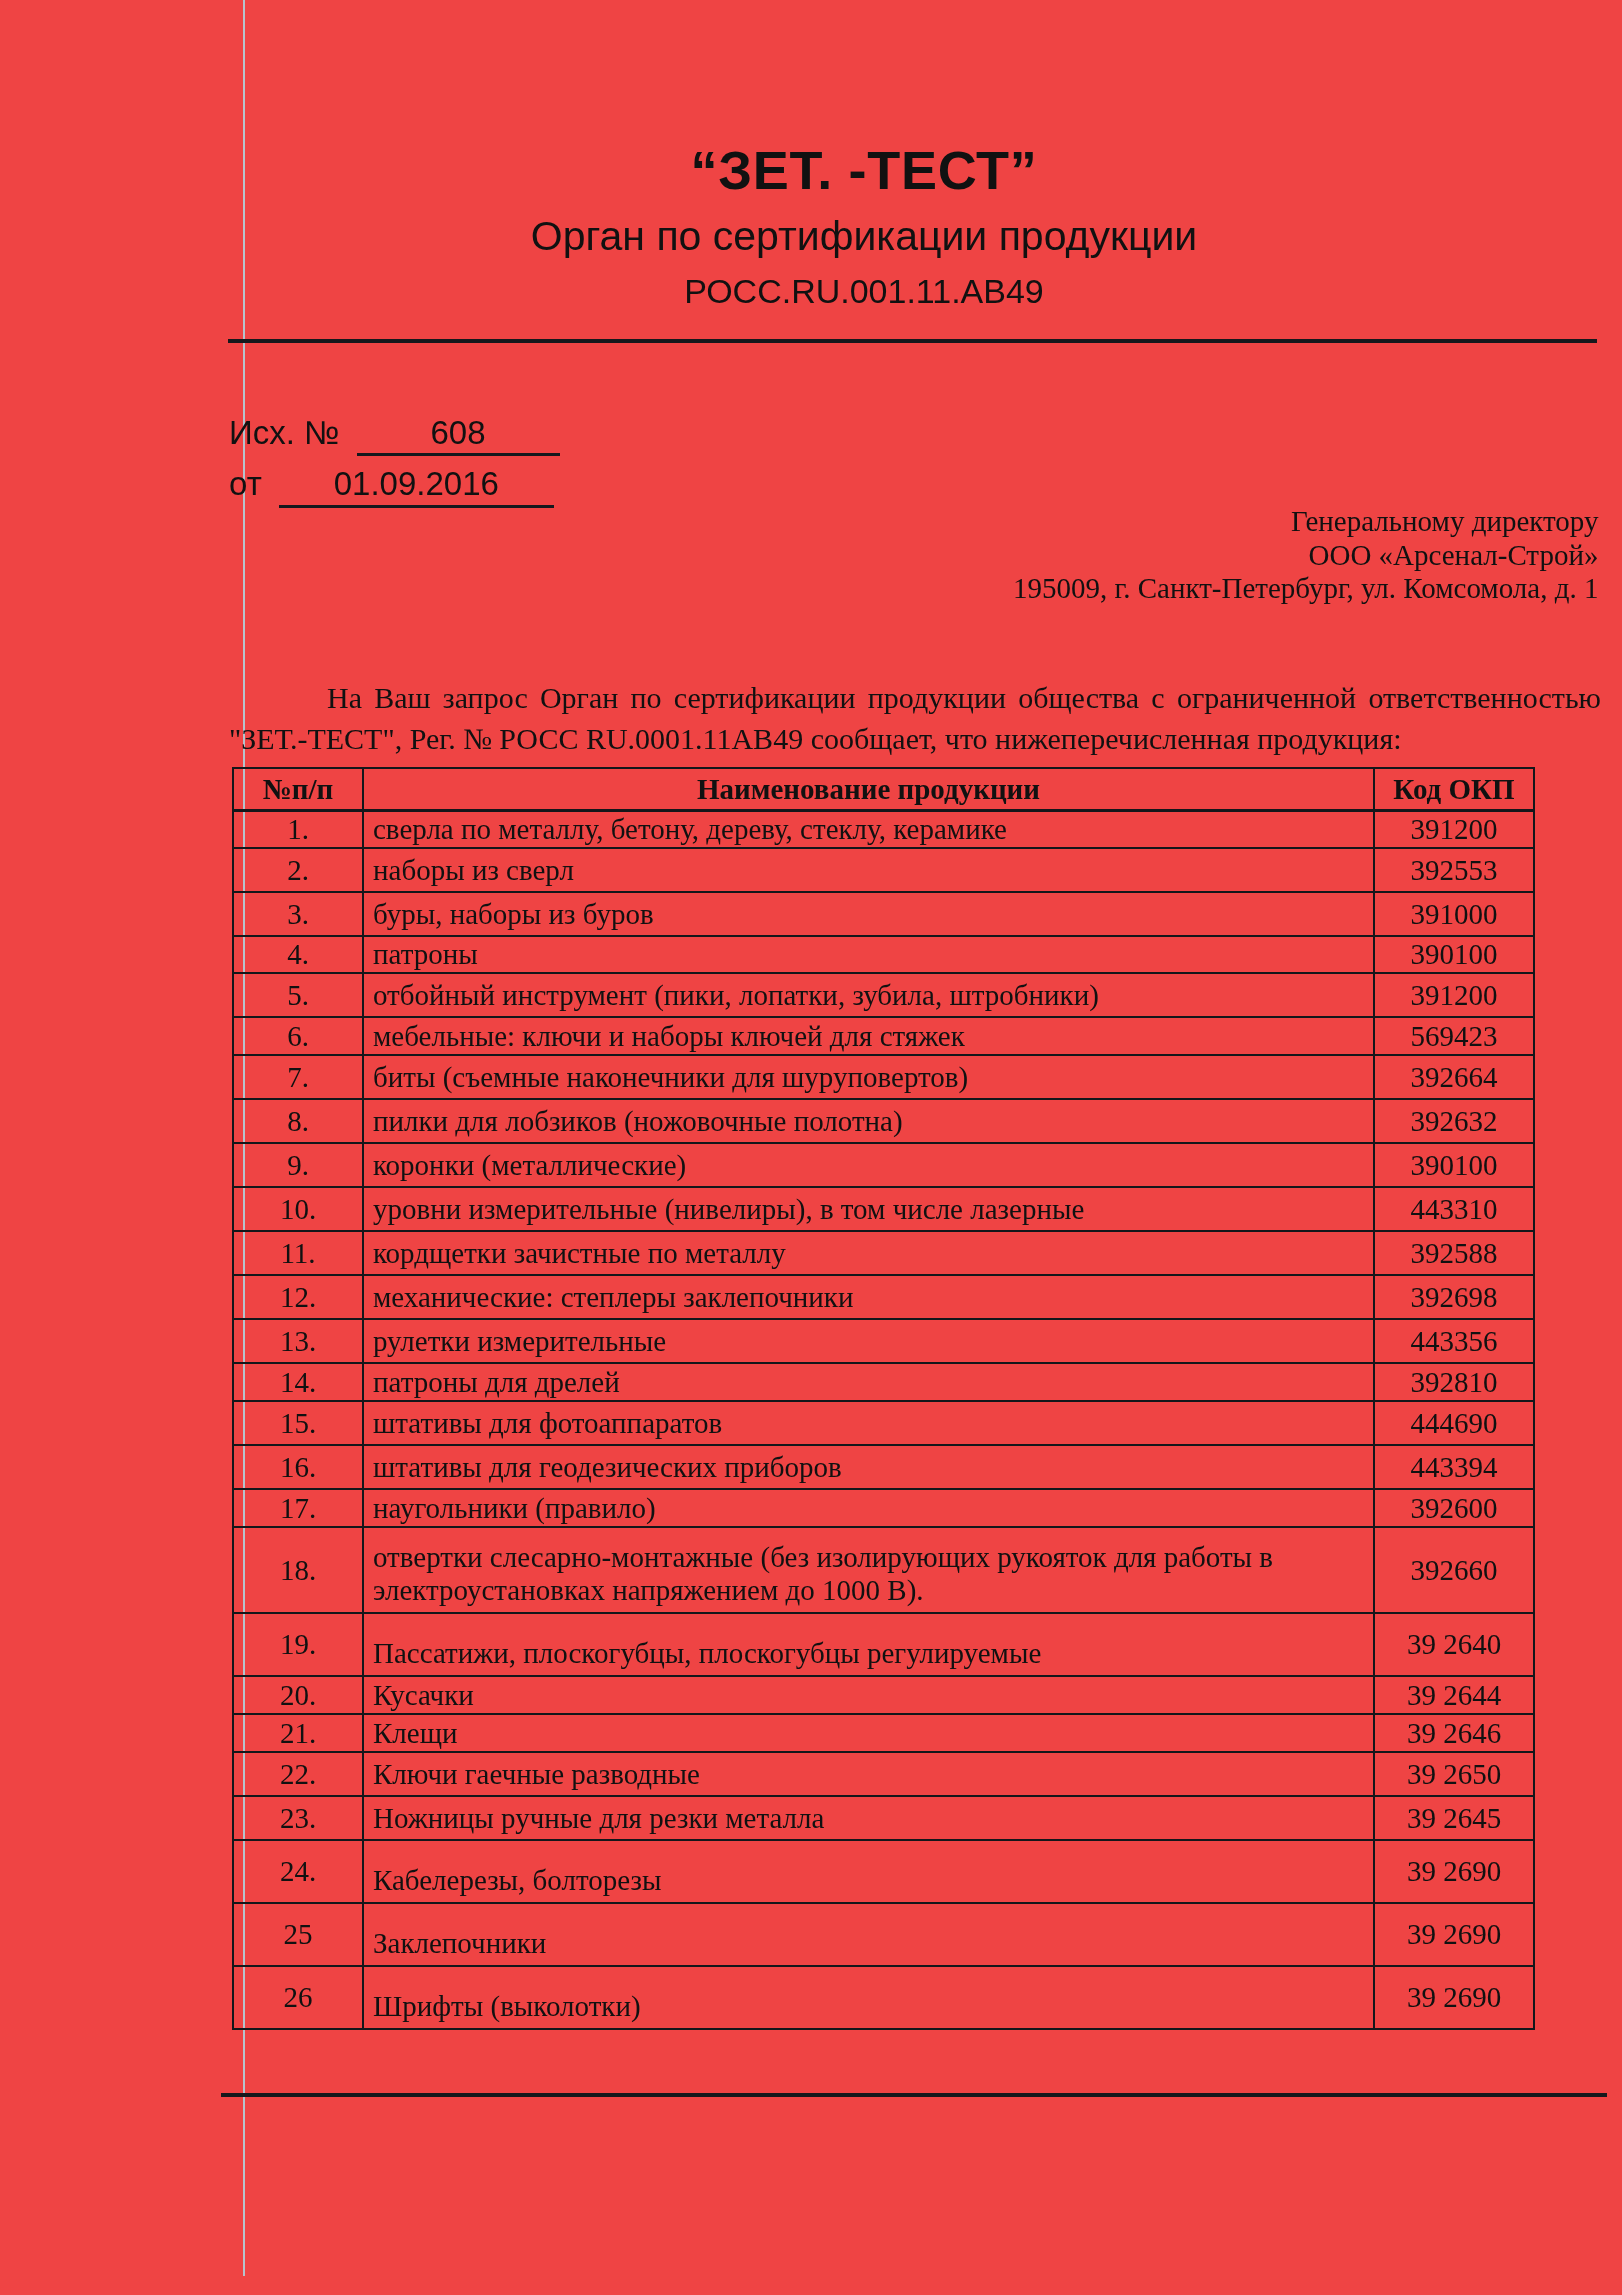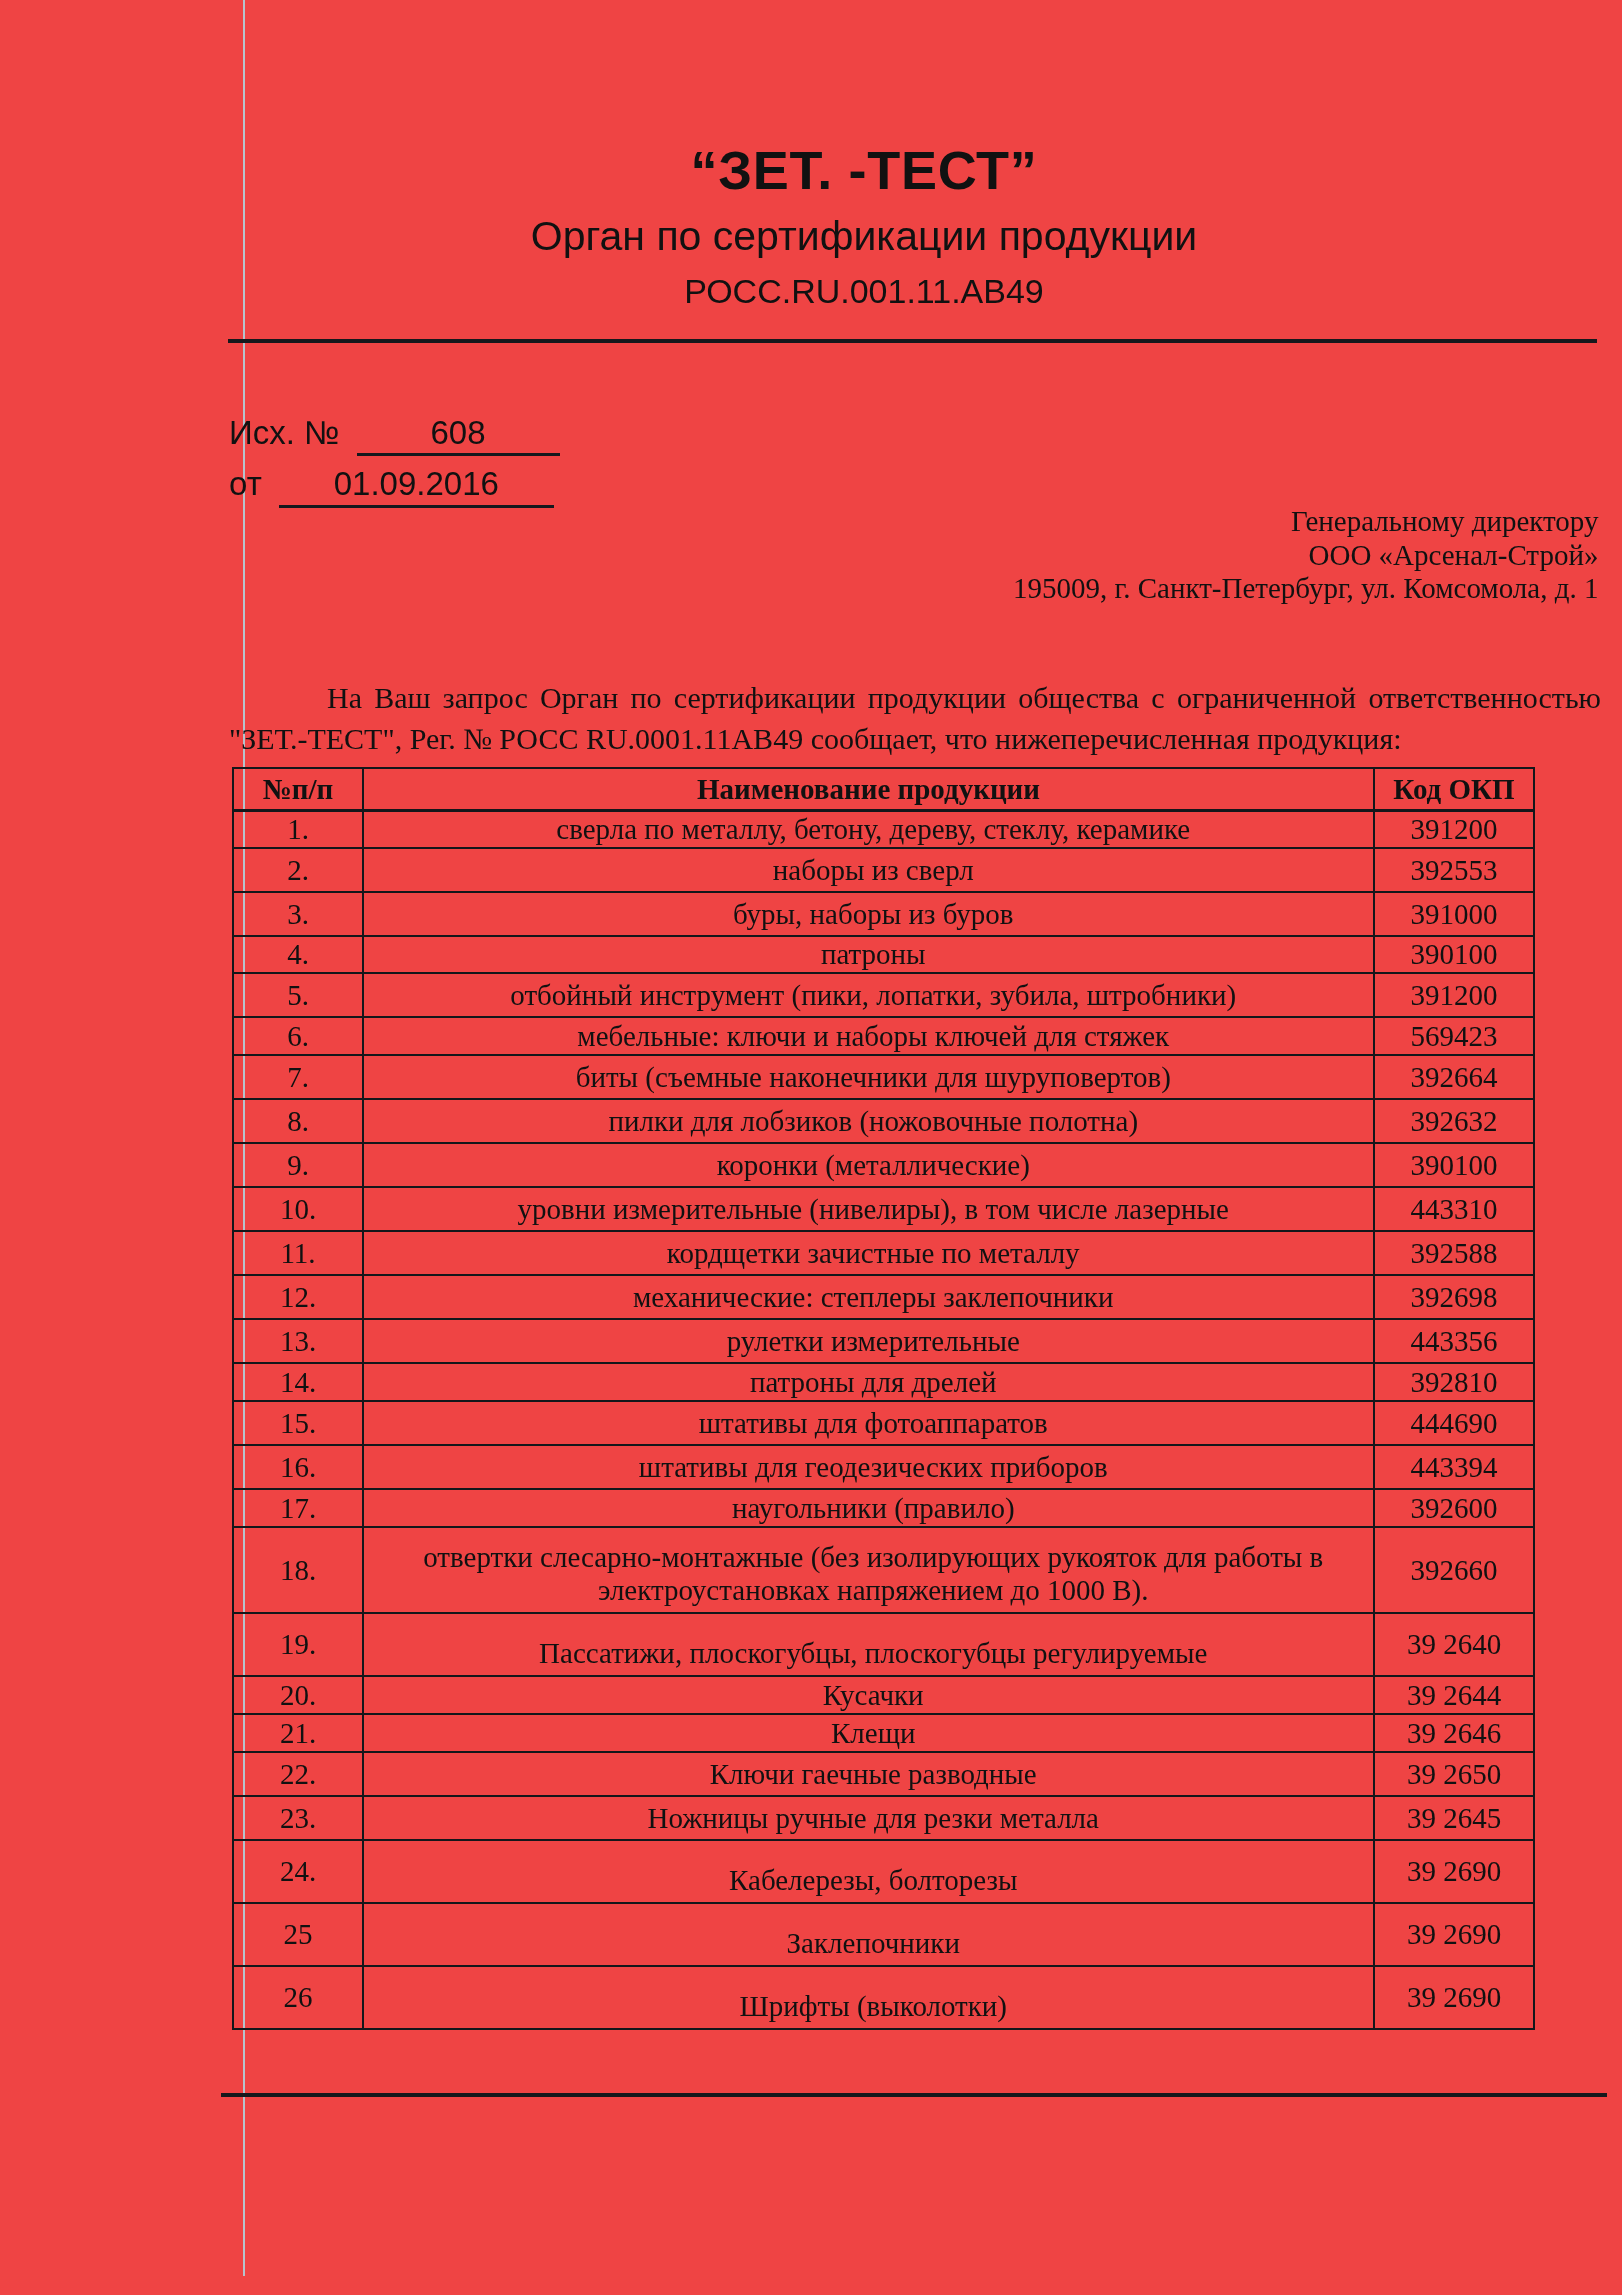--- a/index.html
+++ b/index.html
@@ -85,21 +85,21 @@
     vertical-align: middle;
   }
   .products thead th {
     font-weight: bold;
     height: 38px;
     border-bottom-width: 3.3px;
   }
   .products th:nth-child(1) { width: 126px; }
   .products th:nth-child(3) { width: 156px; }
   .products td:nth-child(1) { text-align: center; }
-  .products td:nth-child(2) { text-align: center; padding-left: 16px; padding-right: 6.5px; }
+  .products td:nth-child(2) { text-align: left; padding-left: 9px; padding-right: 6.5px; }
   .products td:nth-child(3) { text-align: center; }
   .products tbody tr { height: 44px; }
   .products tbody tr:nth-child(1),
   .products tbody tr:nth-child(4)  { height: 29px; }
   .products tbody tr:nth-child(6),
   .products tbody tr:nth-child(14),
   .products tbody tr:nth-child(17),
   .products tbody tr:nth-child(20),
   .products tbody tr:nth-child(21) { height: 38px; }
   .products tbody tr:nth-child(19),

